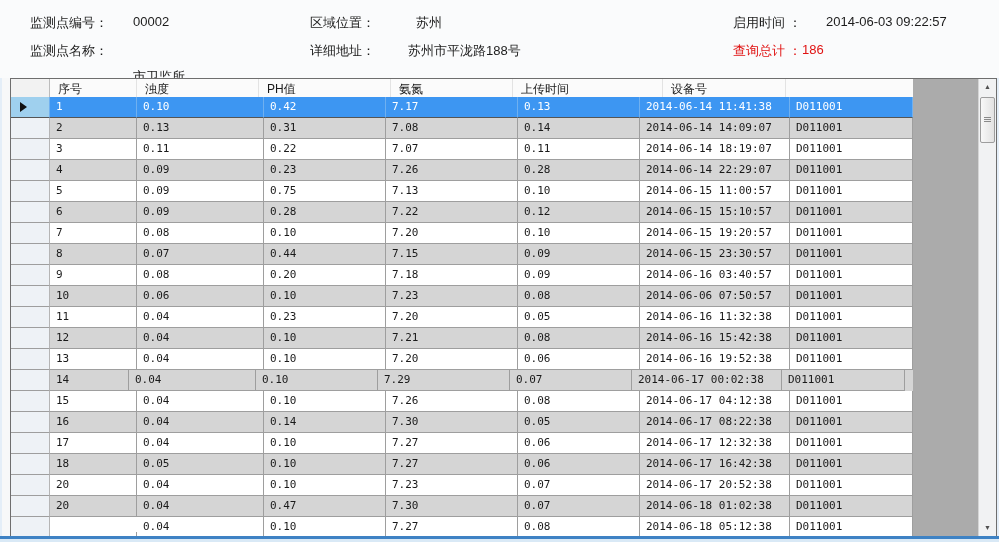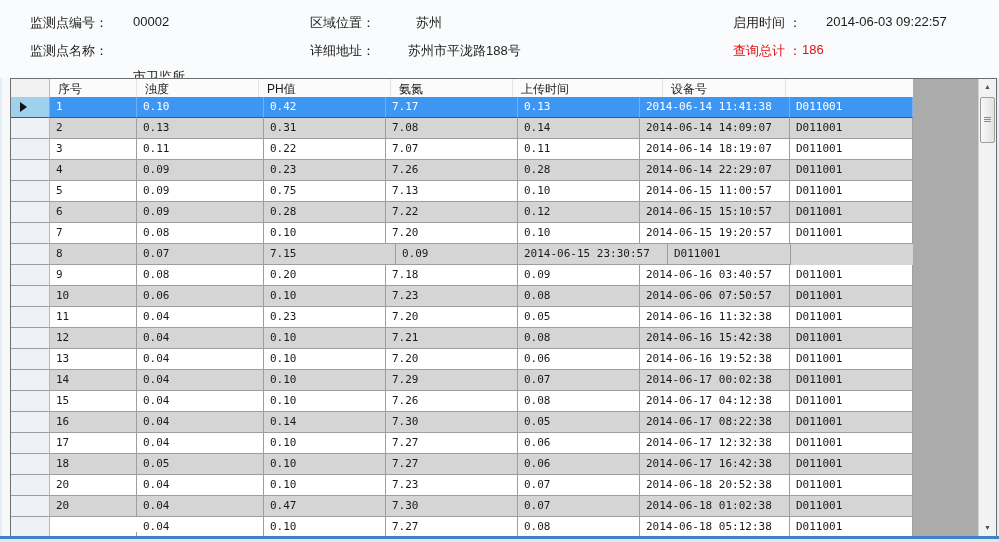--- a/index.html
+++ b/index.html
@@ -169,20 +169,21 @@
         <div class="cell" style="width: 122px;">0.10</div>
         <div class="cell" style="width: 132px;">7.20</div>
         <div class="cell" style="width: 122px;">0.10</div>
         <div class="cell" style="width: 150px;">2014-06-15 19:20:57</div>
         <div class="cell" style="width: 123px;">D011001</div>
       </div>
       <div class="grow alt">
         <div class="cell ind" style="width: 39px;"></div>
         <div class="cell" style="width: 87px;">8</div>
         <div class="cell" style="width: 127px;">0.07</div>
+        <div class="cell" style="width: 122px;">0.44</div>
         <div class="cell" style="width: 132px;">7.15</div>
         <div class="cell" style="width: 122px;">0.09</div>
         <div class="cell" style="width: 150px;">2014-06-15 23:30:57</div>
         <div class="cell" style="width: 123px;">D011001</div>
       </div>
       <div class="grow">
         <div class="cell ind" style="width: 39px;"></div>
         <div class="cell" style="width: 87px;">9</div>
         <div class="cell" style="width: 127px;">0.08</div>
         <div class="cell" style="width: 122px;">0.20</div>
@@ -226,21 +227,21 @@
         <div class="cell" style="width: 87px;">13</div>
         <div class="cell" style="width: 127px;">0.04</div>
         <div class="cell" style="width: 122px;">0.10</div>
         <div class="cell" style="width: 132px;">7.20</div>
         <div class="cell" style="width: 122px;">0.06</div>
         <div class="cell" style="width: 150px;">2014-06-16 19:52:38</div>
         <div class="cell" style="width: 123px;">D011001</div>
       </div>
       <div class="grow alt">
         <div class="cell ind" style="width: 39px;"></div>
-        <div class="cell" style="width: 87px;">14</div>
+        <div class="cell" style="width: 79px;">14</div>
         <div class="cell" style="width: 127px;">0.04</div>
         <div class="cell" style="width: 122px;">0.10</div>
         <div class="cell" style="width: 132px;">7.29</div>
         <div class="cell" style="width: 122px;">0.07</div>
         <div class="cell" style="width: 150px;">2014-06-17 00:02:38</div>
         <div class="cell" style="width: 123px;">D011001</div>
       </div>
       <div class="grow">
         <div class="cell ind" style="width: 39px;"></div>
         <div class="cell" style="width: 87px;">15</div>
@@ -281,21 +282,21 @@
         <div class="cell" style="width: 150px;">2014-06-17 16:42:38</div>
         <div class="cell" style="width: 123px;">D011001</div>
       </div>
       <div class="grow">
         <div class="cell ind" style="width: 39px;"></div>
         <div class="cell" style="width: 87px;">20</div>
         <div class="cell" style="width: 127px;">0.04</div>
         <div class="cell" style="width: 122px;">0.10</div>
         <div class="cell" style="width: 132px;">7.23</div>
         <div class="cell" style="width: 122px;">0.07</div>
-        <div class="cell" style="width: 150px;">2014-06-18 20:52:38</div>
+        <div class="cell" style="width: 150px;">2014-06-17 20:52:38</div>
         <div class="cell" style="width: 123px;">D011001</div>
       </div>
       <div class="grow alt">
         <div class="cell ind" style="width: 39px;"></div>
         <div class="cell" style="width: 87px;">20</div>
         <div class="cell" style="width: 127px;">0.04</div>
         <div class="cell" style="width: 122px;">0.47</div>
         <div class="cell" style="width: 132px;">7.30</div>
         <div class="cell" style="width: 122px;">0.07</div>
         <div class="cell" style="width: 150px;">2014-06-18 01:02:38</div>

